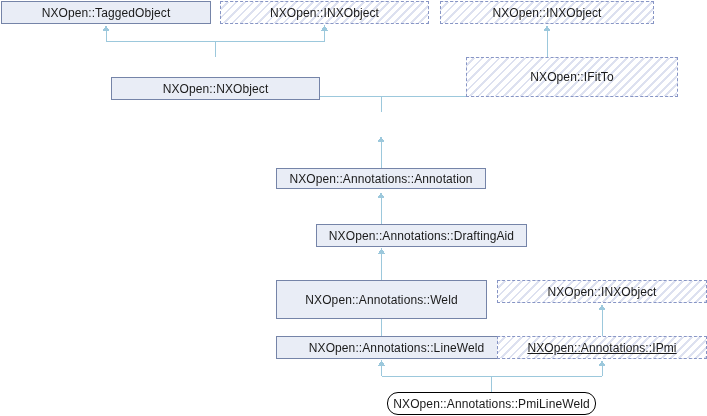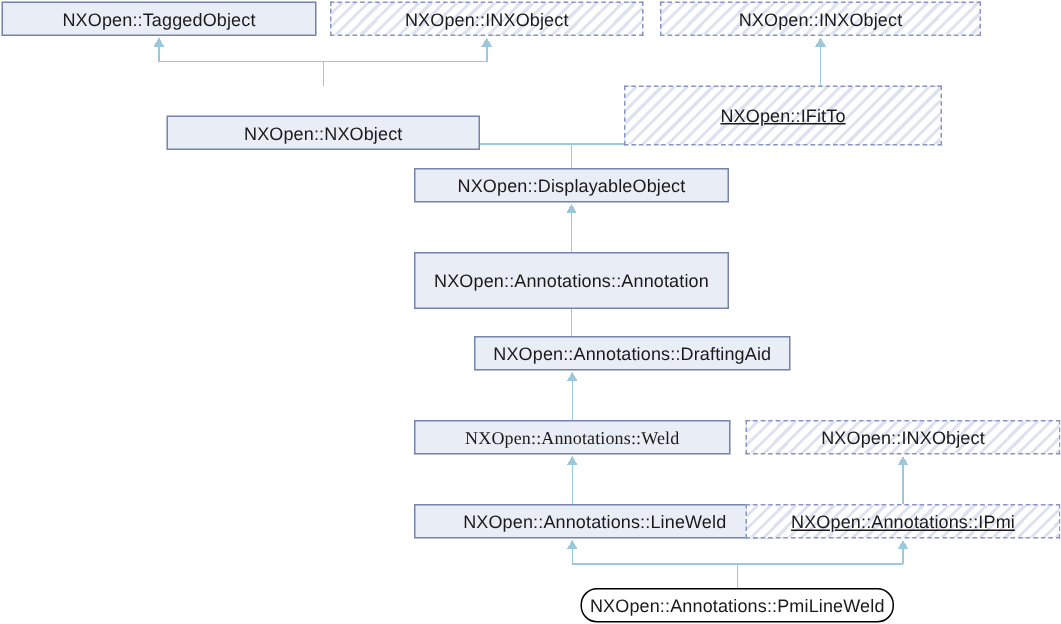--- a/index.html
+++ b/index.html
@@ -80,22 +80,21 @@
       <line x1="381.5" y1="376" x2="602" y2="376" class="edge"></line>
       <line x1="381.5" y1="376" x2="381.5" y2="365" class="edge"></line>
       <polygon points="378,366 385,366 381.5,360" class="arrowhead"></polygon>
       <line x1="602" y1="376" x2="602" y2="365" class="edge"></line>
       <polygon points="598.5,366 605.5,366 602,360" class="arrowhead"></polygon>
     </svg>
     <div class="node solid" style="left: 1px; top: 1px; width: 210px; height: 23px;">NXOpen::TaggedObject</div>
     <div class="node hatched" style="left: 220px; top: 1px; width: 209px; height: 23px;">NXOpen::INXObject</div>
     <div class="node hatched" style="left: 440px; top: 1px; width: 214px; height: 23px;">NXOpen::INXObject</div>
     <div class="node solid" style="left: 111px; top: 57px; width: 209px; height: 23px; margin-top: 20px;">NXOpen::NXObject</div>
-    <div class="node hatched" style="left: 416px; top: 57px; width: 212px; height: 40px; text-decoration: underline;">NXOpen::IFitTo</div>
-    <div class="node solid" style="left: 276px; top: 112px; width: 210px; height: 23px;">NXOpen::DisplayableObject</div>
-    <div class="node solid" style="left: 276px; top: 168px; width: 210px; height: 38px;">NXOpen::Annotations::Annotation</div>
+    <div class="node hatched" style="left: 466px; top: 57px; width: 212px; height: 40px;">NXOpen::IFitTo</div>
+    <div class="node solid" style="left: 276px; top: 168px; width: 210px; height: 21px;">NXOpen::Annotations::Annotation</div>
     <div class="node solid" style="left: 276px; top: 224px; width: 211px; height: 23px; margin-left: 40px;">NXOpen::Annotations::DraftingAid</div>
-    <div class="node solid" style="left: 276px; top: 280px; width: 211px; height: 23px; font-family: Liberation Serif, serif;">NXOpen::Annotations::Weld</div>
+    <div class="node solid" style="left: 276px; top: 280px; width: 211px; height: 39px;">NXOpen::Annotations::Weld</div>
     <div class="node hatched" style="left: 497px; top: 280px; width: 210px; height: 23px;">NXOpen::INXObject</div>
     <div class="node solid" style="left: 276px; top: 336px; width: 241px; height: 23px;">NXOpen::Annotations::LineWeld</div>
     <div class="node hatched" style="left: 497px; top: 336px; width: 210px; height: 23px; text-decoration: underline;">NXOpen::Annotations::IPmi</div>
     <div class="node current" style="left: 387px; top: 392px; width: 209px; height: 23px; border-radius: 11px;">NXOpen::Annotations::PmiLineWeld</div>
   </div>
 
 </body></html>

